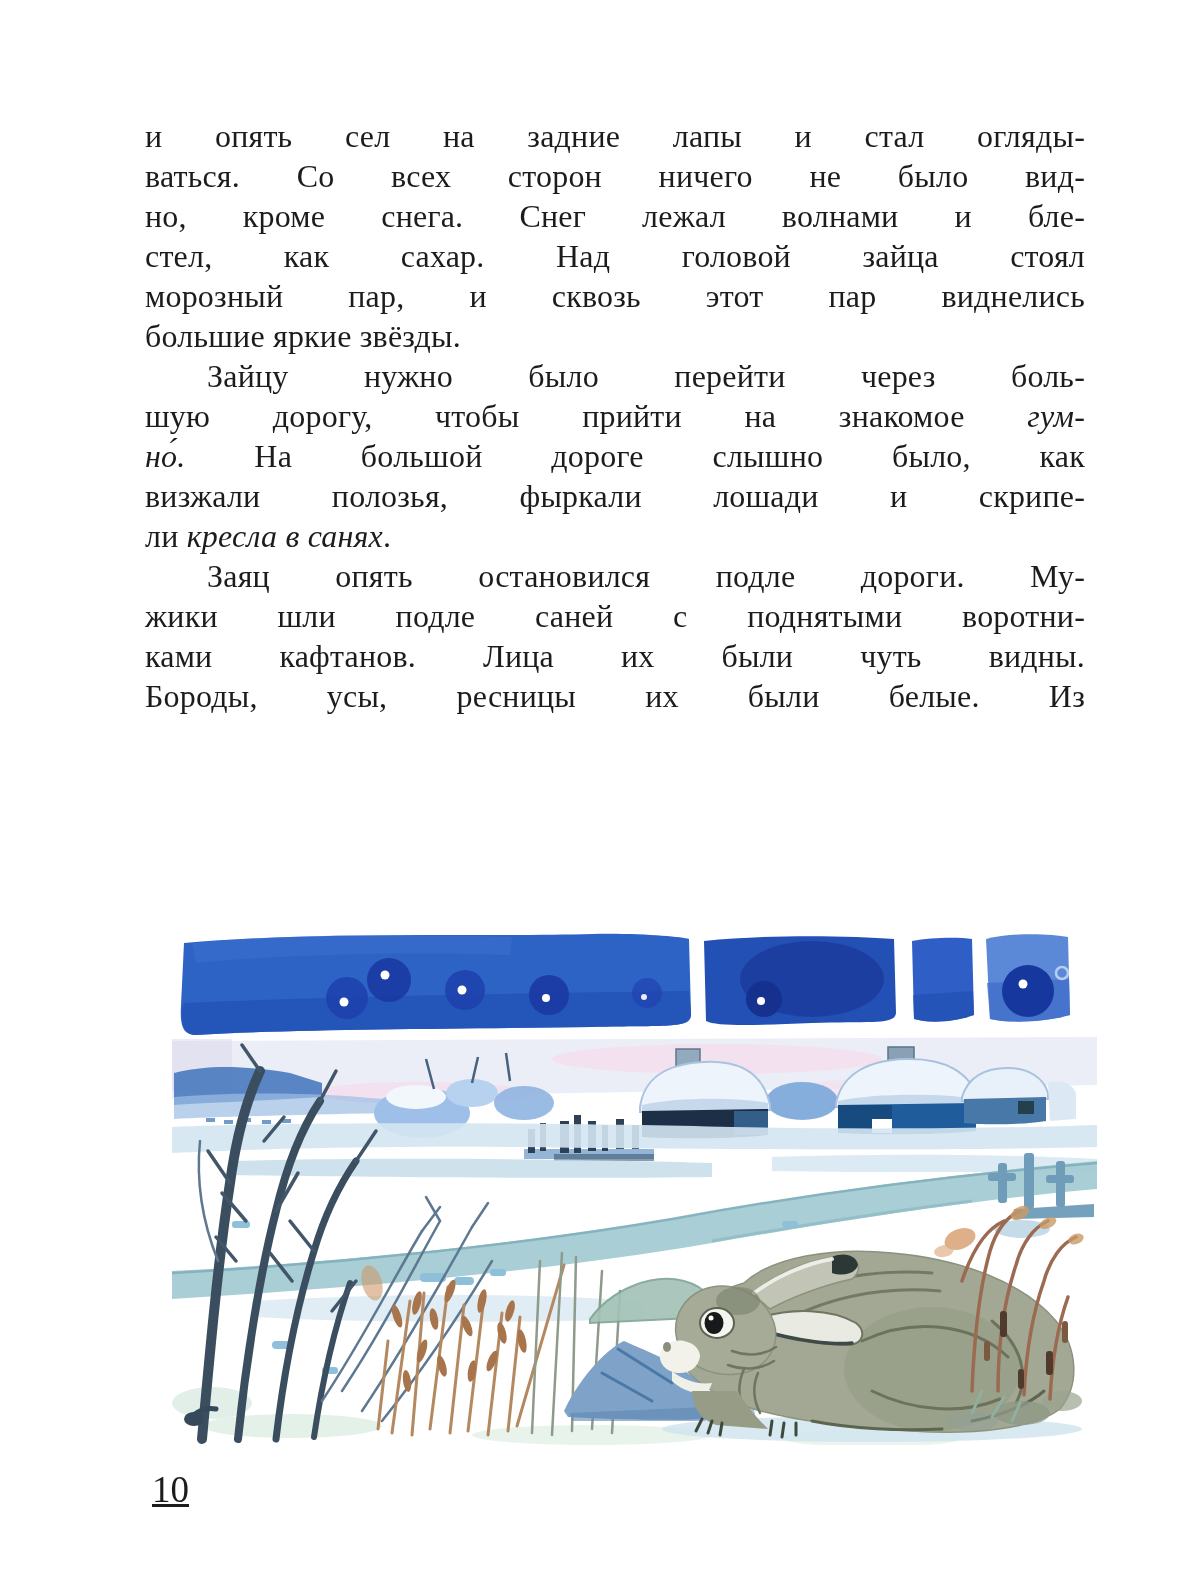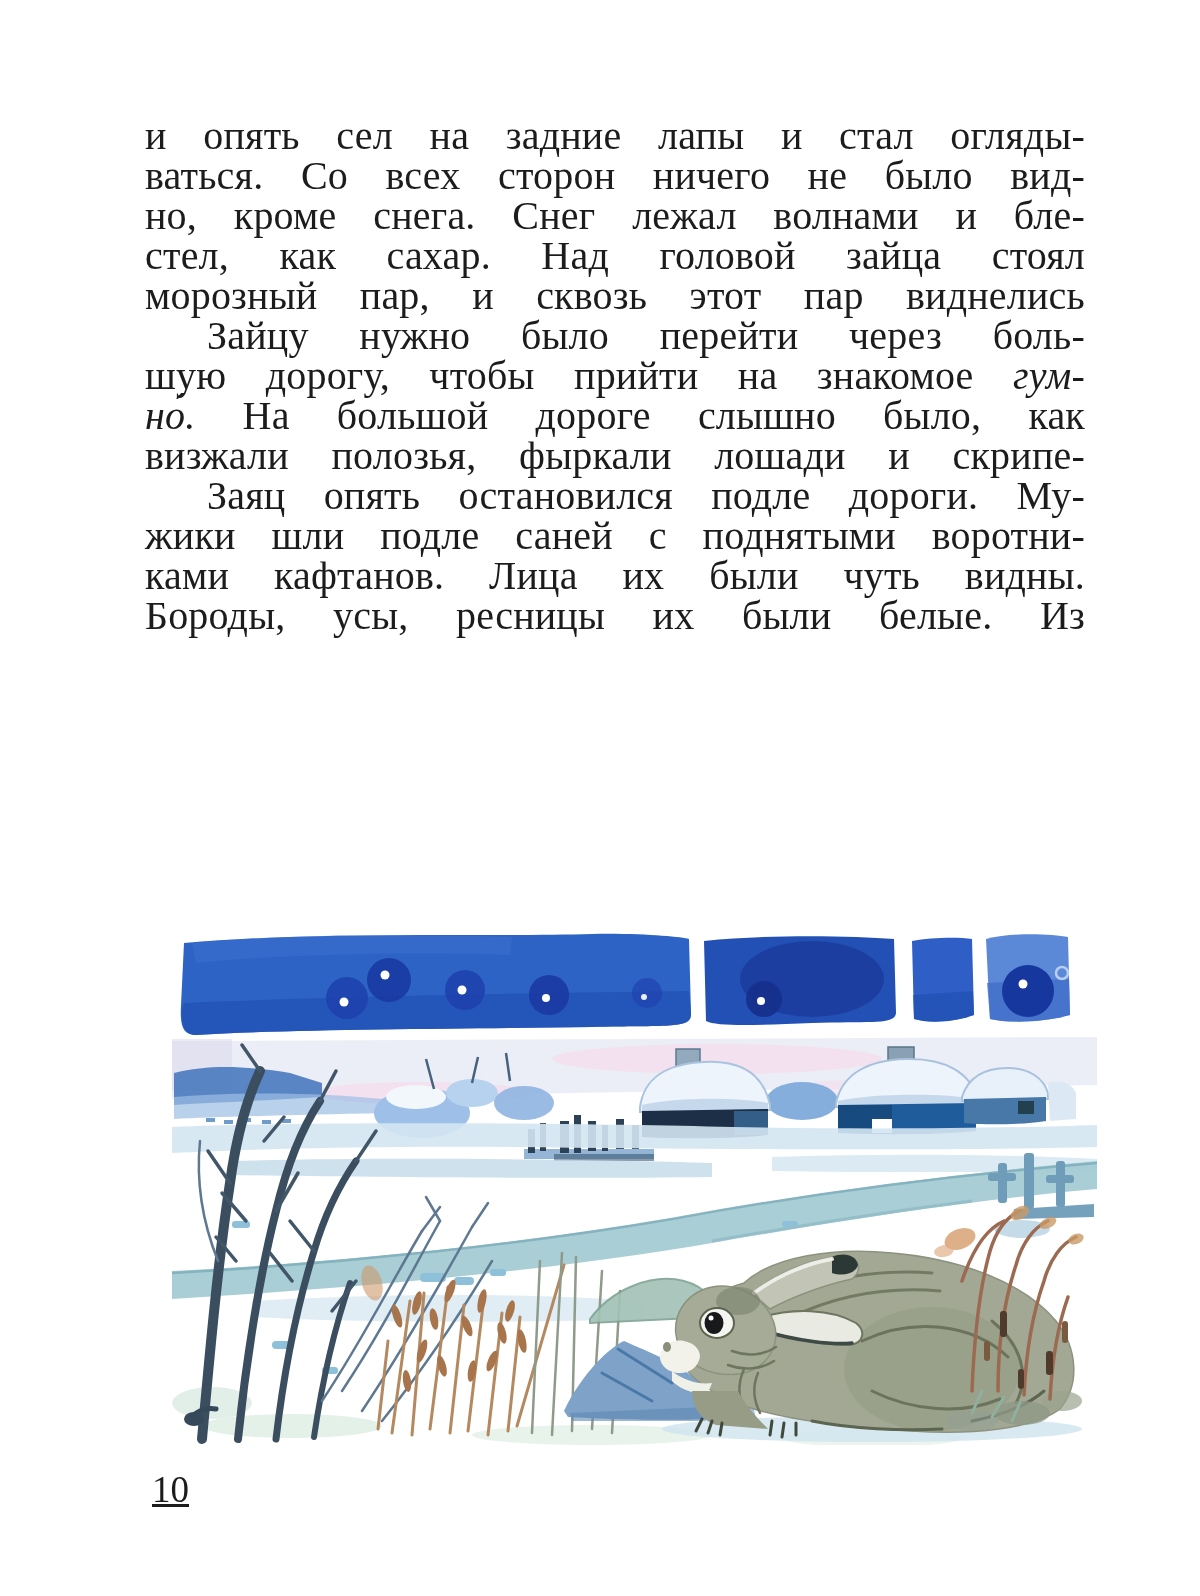--- a/index.html
+++ b/index.html
@@ -6,21 +6,21 @@
   body {
     width: 1200px; height: 1596px;
     position: relative;
     background: var(--paper, #ffffff);
     font-family: "Liberation Serif", "DejaVu Serif", serif;
     overflow: hidden;
   }
   .text-block {
     position: absolute;
     left: 145px; top: 116px; width: 940px;
-    font-size: 40px;
+    font-size: 32px;
     color: var(--ink, #1c1c1c);
     letter-spacing: 0.2px;
   }
   .line {
     height: 40px;
     line-height: 40px;
     text-align: justify;
     text-align-last: justify;
     white-space: normal;
   }
@@ -46,24 +46,26 @@
 <body>
 
 <main>
 
   <section class="text-block">
       <div class="line"><span>и опять сел на задние лапы и стал огляды-</span></div>
       <div class="line"><span>ваться. Со всех сторон ничего не было вид-</span></div>
       <div class="line"><span>но, кроме снега. Снег лежал волнами и бле-</span></div>
       <div class="line"><span>стел, как сахар. Над головой зайца стоял</span></div>
       <div class="line"><span>морозный пар, и сквозь этот пар виднелись</span></div>
+      <div class="line para-end"><span>большие яркие звёзды.</span></div>
       <div class="line indent"><span>Зайцу нужно было перейти через боль-</span></div>
       <div class="line"><span>шую дорогу, чтобы прийти на знакомое </span><em>гум-</em></div>
       <div class="line"><em>но́.</em><span> На большой дороге слышно было, как</span></div>
       <div class="line"><span>визжали полозья, фыркали лошади и скрипе-</span></div>
+      <div class="line para-end"><span>ли </span><em>кресла в санях</em><span>.</span></div>
       <div class="line indent"><span>Заяц опять остановился подле дороги. Му-</span></div>
       <div class="line"><span>жики шли подле саней с поднятыми воротни-</span></div>
       <div class="line"><span>ками кафтанов. Лица их были чуть видны.</span></div>
       <div class="line"><span>Бороды, усы, ресницы их были белые. Из</span></div>
     </section>
 
   <figure class="illustration">
     <svg viewBox="0 0 925 524" xmlns="http://www.w3.org/2000/svg">
 
       <g>

